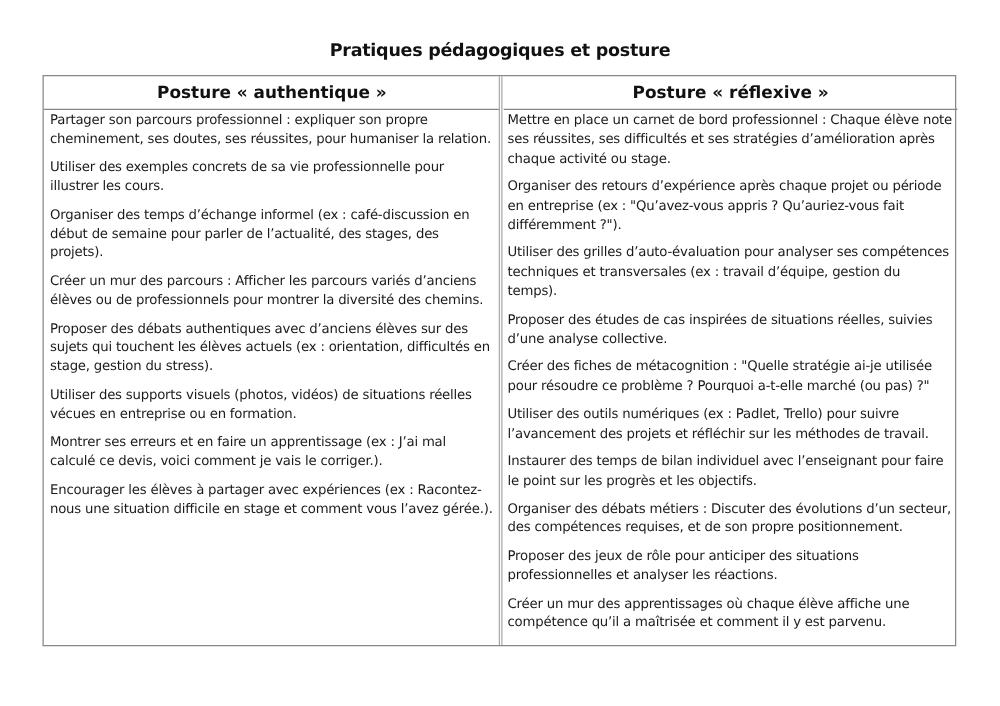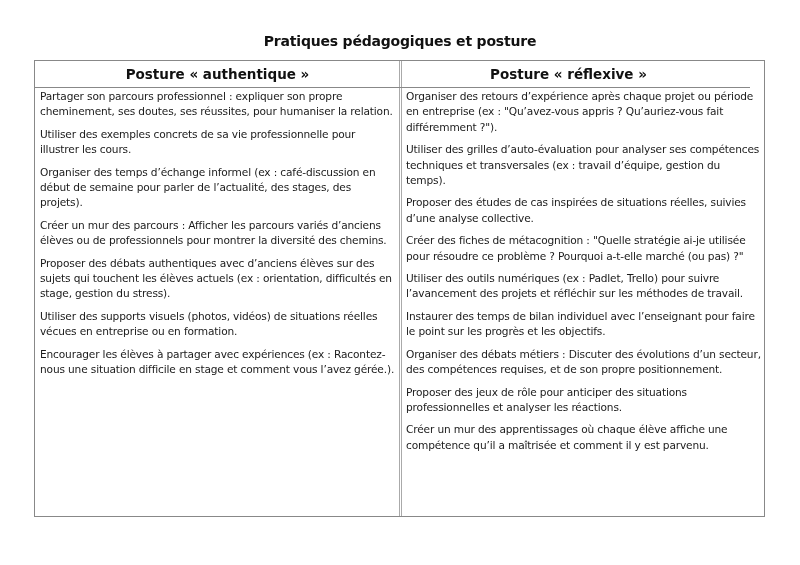--- a/index.html
+++ b/index.html
@@ -1,21 +1,21 @@
 <!DOCTYPE html>
 <html><head>
 <meta charset="utf-8">
 <style>
   html, body { margin: 0; padding: 0; background: #ffffff; }
   body { width: 800px; height: 565px; position: relative; overflow: hidden; font-family: "DejaVu Sans", sans-serif; color: #1a1a1a; }
   .page-title { position: absolute; left: 0; top: 33px; width: 800px; text-align: center; font-family: "DejaVu Sans", sans-serif; font-weight: bold; font-size: 14px; letter-spacing: -0.2px; color: #111; }
   .table { position: absolute; left: 34px; top: 60px; width: 731px; height: 457px; border: 1px solid #888; box-sizing: border-box; }
   .hdr { position: absolute; top: 0; height: 27px; border-bottom: 1px solid #888; box-sizing: border-box; display: flex; align-items: center; justify-content: center; font-weight: bold; font-size: 13.5px; color: #111; }
   .hdr.left { left: 0; width: 365px; }
-  .hdr.right { left: 352px; width: 363px; }
+  .hdr.right { left: 368px; width: 363px; }
   .divider { position: absolute; top: 0; bottom: 0; left: 364px; width: 3px; border-left: 1px solid #aaa; border-right: 1px solid #aaa; box-sizing: border-box; }
   .col { position: absolute; top: 28px; font-size: 10.6px; line-height: 15.4px; letter-spacing: -0.15px; }
   .col.left { left: 5px; width: 356px; }
   .col.right { left: 371px; width: 356px; }
   .col p { margin: 0 0 7px 0; }
 </style>
 </head>
 <body>
 
 <div class="page-title">Pratiques pédagogiques et posture</div>
@@ -25,24 +25,26 @@
   <div class="divider"></div>
   <div class="hdr right">Posture « réflexive »</div>
 
   <div class="col left">
     <p>Partager son parcours professionnel : expliquer son propre cheminement, ses doutes, ses réussites, pour humaniser la relation.</p>
     <p>Utiliser des exemples concrets de sa vie professionnelle pour illustrer les cours.</p>
     <p>Organiser des temps d’échange informel (ex : café-discussion en début de semaine pour parler de l’actualité, des stages, des projets).</p>
     <p>Créer un mur des parcours : Afficher les parcours variés d’anciens élèves ou de professionnels pour montrer la diversité des chemins.</p>
     <p>Proposer des débats authentiques avec d’anciens élèves sur des sujets qui touchent les élèves actuels (ex : orientation, difficultés en stage, gestion du stress).</p>
     <p>Utiliser des supports visuels (photos, vidéos) de situations réelles vécues en entreprise ou en formation.</p>
+    <p>Montrer ses erreurs et en faire un apprentissage (ex : J’ai mal calculé ce devis, voici comment je vais le corriger.).</p>
     <p>Encourager les élèves à partager avec expériences (ex : Racontez-nous une situation difficile en stage et comment vous l’avez gérée.).</p>
   </div>
 
   <div class="col right">
+    <p>Mettre en place un carnet de bord professionnel : Chaque élève note ses réussites, ses difficultés et ses stratégies d’amélioration après chaque activité ou stage.</p>
     <p>Organiser des retours d’expérience après chaque projet ou période en entreprise (ex : "Qu’avez-vous appris ? Qu’auriez-vous fait différemment ?").</p>
     <p>Utiliser des grilles d’auto-évaluation pour analyser ses compétences techniques et transversales (ex : travail d’équipe, gestion du temps).</p>
     <p>Proposer des études de cas inspirées de situations réelles, suivies d’une analyse collective.</p>
     <p>Créer des fiches de métacognition : "Quelle stratégie ai-je utilisée pour résoudre ce problème ? Pourquoi a-t-elle marché (ou pas) ?"</p>
     <p>Utiliser des outils numériques (ex : Padlet, Trello) pour suivre l’avancement des projets et réfléchir sur les méthodes de travail.</p>
     <p>Instaurer des temps de bilan individuel avec l’enseignant pour faire le point sur les progrès et les objectifs.</p>
     <p>Organiser des débats métiers : Discuter des évolutions d’un secteur, des compétences requises, et de son propre positionnement.</p>
     <p>Proposer des jeux de rôle pour anticiper des situations professionnelles et analyser les réactions.</p>
     <p>Créer un mur des apprentissages où chaque élève affiche une compétence qu’il a maîtrisée et comment il y est parvenu.</p>
   </div>

